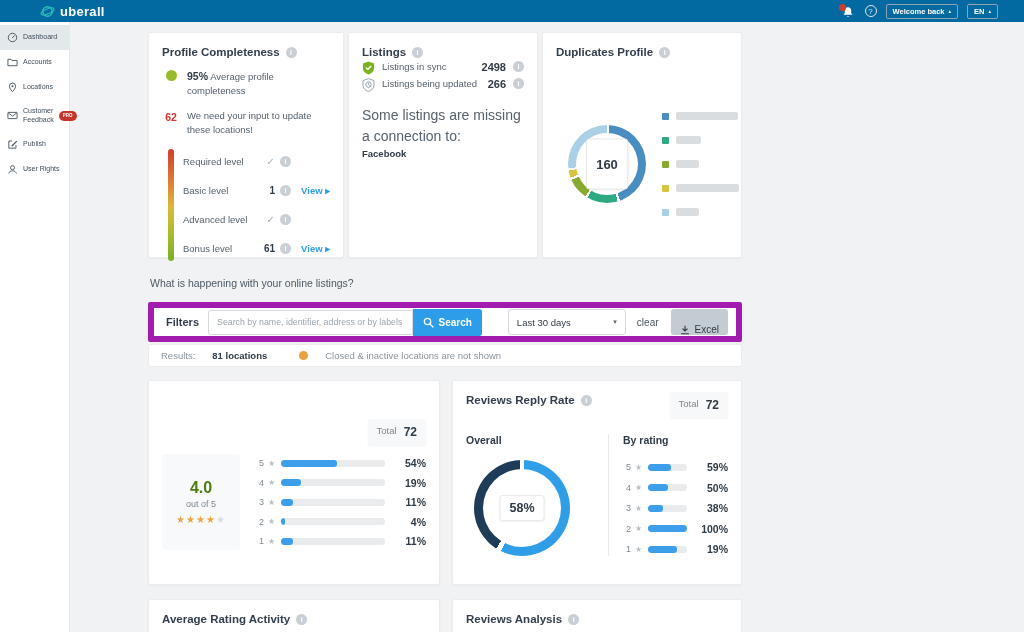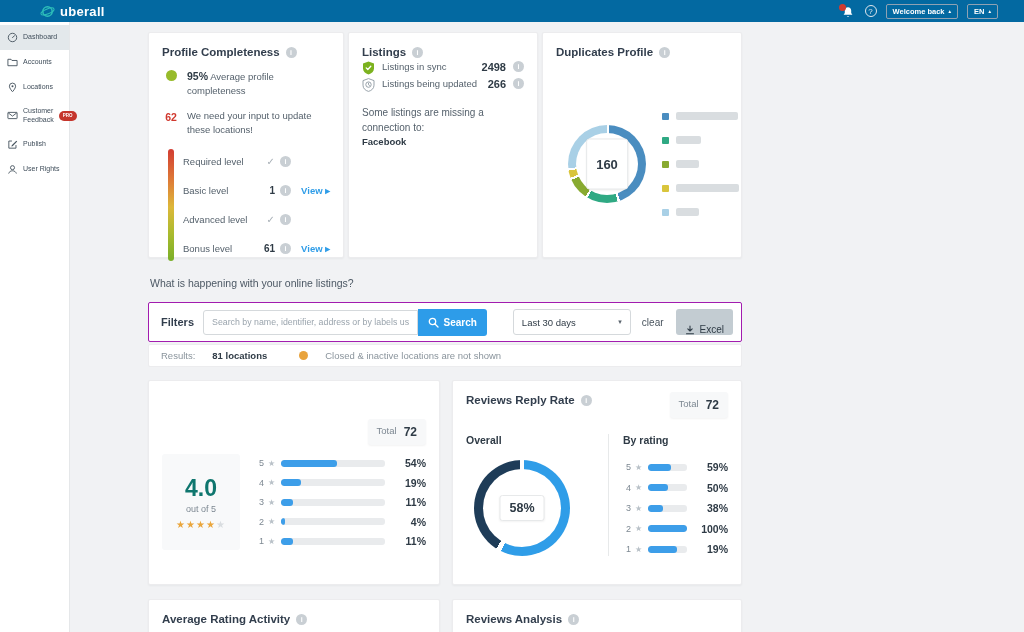--- a/index.html
+++ b/index.html
@@ -44,34 +44,34 @@
   .lvl-rows{flex:1}
   .lvl-row{display:flex;align-items:center;height:29px;font-size:9.5px;color:#55616c}
   .lvl-label{width:76px}
   .lvl-val{font-weight:bold;color:#2f3b46;font-size:10px;width:16px;text-align:right;margin-right:5px}
   .lvl-check{color:#a6aeb5;width:16px;text-align:right;margin-right:5px;font-size:10px}
   .view-link{margin-left:auto;color:#2f9de8;font-weight:bold;font-size:9.5px;cursor:pointer;white-space:nowrap}
   
   .list-row{display:flex;gap:7px;margin-top:3px;font-size:9.5px;color:#55616c}
   .list-row .lbl{flex:1}
   .list-val{font-weight:bold;font-size:11px;color:#2f3b46}
-  .list-note{margin-top:13px;font-size:10px;color:#55616c;line-height:1.5}
+  .list-note{margin-top:13px;font-size:14px;color:#55616c;line-height:1.5}
   .list-note-bold{font-weight:bold;color:#2f3b46;font-size:9.5px;margin-top:1px}
   
   .dup-content{display:flex;align-items:center;margin-top:46px}
   .donut-sm{position:relative;width:78px;height:78px;border-radius:50%;margin-left:12px;flex:0 0 78px}
   .donut-sm::after{content:"";position:absolute;inset:8px;background:#fff;border-radius:50%}
   .donut-center{position:absolute;top:50%;left:50%;transform:translate(-50%,-50%);background:#fff;border:1px solid #e7e9ea;border-radius:3px;padding:17px 9px;font-size:13px;font-weight:bold;color:#2f3b46;z-index:2;box-shadow:0 1px 2px rgba(0,0,0,.05)}
   .dup-legend{margin-left:16px;flex:1}
   .dup-leg-row{display:flex;align-items:center;gap:7px;height:24px}
   .leg-sq{width:7px;height:7px;border-radius:1px;flex:0 0 7px}
   .leg-bar{height:8px;border-radius:2px;background:#d9dde0}
   
   .question{margin:19px 0 0 2px;font-size:10.5px;color:#4c5864}
-  .filterbar{margin-top:13px;height:40px;background:#fff;border-radius:2px;border:1px solid #a21caf;display:flex;align-items:center;padding:0 8px 0 12px}
+  .filterbar{margin-top:13px;height:40px;background:#fff;border-radius:2px;border:6px solid #a21caf;display:flex;align-items:center;padding:0 8px 0 12px}
   .filters-label{font-size:11px;font-weight:bold;color:#323e4d;margin-right:9px}
   .search-input{width:230px;height:25px;border:1px solid #d5d9dc;border-radius:3px 0 0 3px;padding:0 8px;font-size:8.8px;color:#333;outline:none;font-family:inherit}
   .search-input::placeholder{color:#9aa4ad}
   .search-btn{height:27px;background:#2d9ce9;border:none;border-radius:0 3px 3px 0;color:#fff;font-size:10px;font-weight:bold;display:flex;align-items:center;gap:5px;padding:0 10px;cursor:pointer;font-family:inherit}
   .date-select{margin-left:26px;width:118px;height:26px;border:1px solid #d5d9dc;border-radius:3px;display:flex;align-items:center;justify-content:space-between;padding:0 8px;font-size:9.5px;color:#2f3b46;background:#fff;cursor:pointer;flex:0 0 118px}
   .caret-down{font-size:7px;color:#5a646d}
   .clear-link{margin-left:11px;font-size:10px;color:#49545e;cursor:pointer}
   .excel-btn{margin-left:12px;height:26px;background:#c3ccd2;border:none;border-radius:3px;display:flex;align-items:flex-end;gap:5px;padding:0 9px;font-size:10px;color:#2f3b46;cursor:pointer;font-family:inherit}
   .results{margin-top:2px;height:23px;background:#fff;border:1px solid #ececee;border-radius:2px;display:flex;align-items:center;padding:0 12px;font-size:9.5px;color:#8a949c;gap:17px}
   .results-bold{color:#2f3b46;font-weight:bold}
@@ -80,21 +80,21 @@
   .row2{display:grid;grid-template-columns:292px 290px;gap:12px;margin-top:13px}
   .row2 .card{height:205px;padding:13px;position:relative}
   .row3{display:grid;grid-template-columns:292px 290px;gap:12px;margin-top:14px}
   .row3 .card{height:76px;padding:13px}
   .total-badge{position:absolute;background:#f7f8f9;border-radius:3px;padding:6px 9px;display:flex;align-items:flex-start;gap:7px;box-shadow:0 1px 2px rgba(0,0,0,.05)}
   .tb-label{font-size:9.5px;color:#7d8892}
   .tb-value{font-size:12px;font-weight:bold;color:#2f3b46}
   
   .avg-content{display:flex;gap:16px;margin-top:60px}
   .score-box{width:78px;height:96px;background:#f8f9fa;border-radius:3px;display:flex;flex-direction:column;align-items:center;justify-content:center;flex:0 0 78px}
-  .score-val{font-size:23px;font-weight:bold;color:#0f766e}
+  .score-val{font-size:16px;font-weight:bold;color:#4d7c0f}
   .score-sub{font-size:9px;color:#7d8892;margin-top:2px}
   .score-stars{margin-top:5px;font-size:10px;letter-spacing:1px}
   .star-gold{color:#eaa63c}.star-gray{color:#d9dde0}
   .rating-bars{flex:1;display:flex;flex-direction:column;justify-content:space-between;height:96px}
   .bar-row{display:flex;align-items:center;height:18px}
   .bar-num{font-size:9px;color:#7d8892;width:8px;text-align:right}
   .bar-star{font-size:8px;color:#b9c1c8;margin:0 6px 0 4px}
   .bar-track{flex:1;height:7px;background:#e9ebed;border-radius:3px;overflow:hidden;margin-right:8px}
   .bar-fill{height:100%;background:#3d9ee9;border-radius:3px}
   .bar-pct{font-size:10.5px;font-weight:bold;color:#2f3b46;width:33px;text-align:right}

